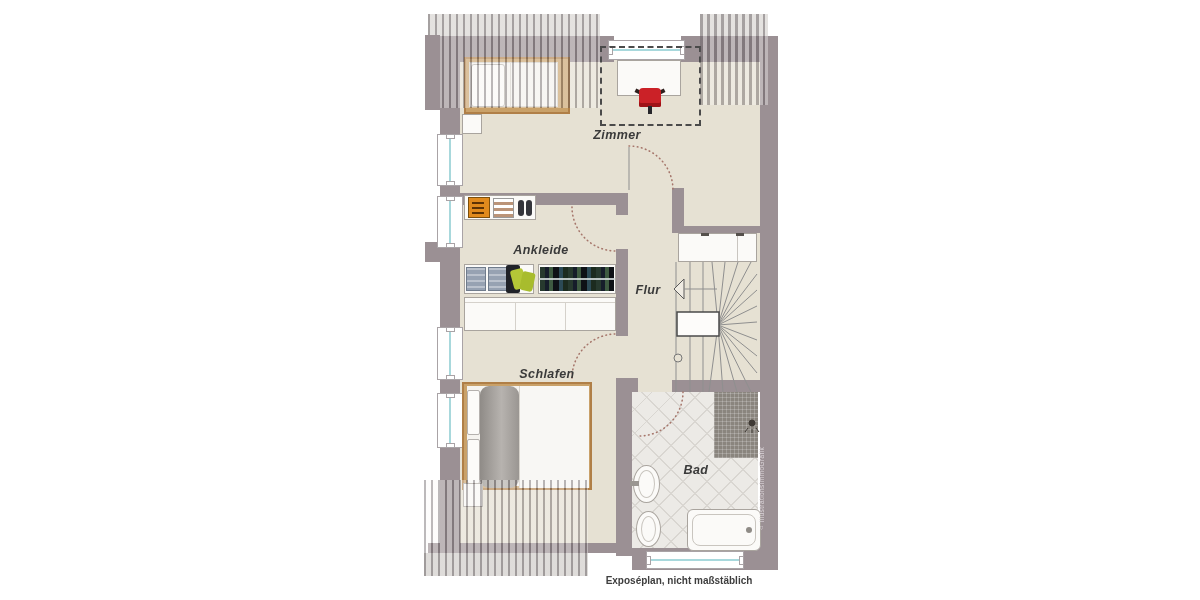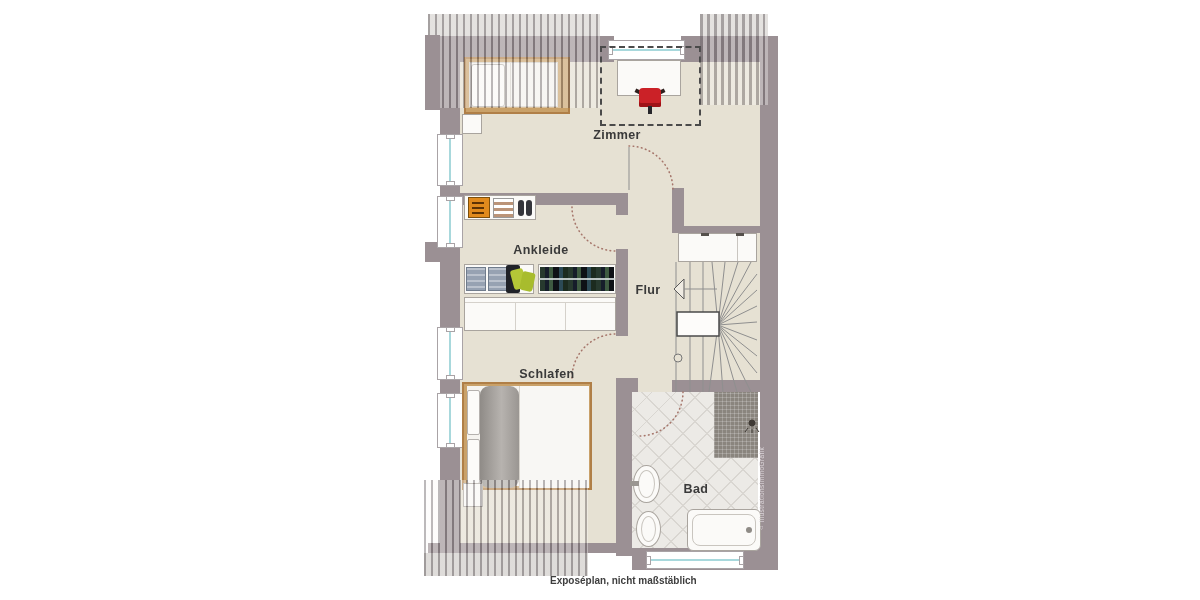--- a/index.html
+++ b/index.html
@@ -21,22 +21,22 @@
   .win.h .glass{top:50%;left:4px;right:4px;height:2px;margin-top:-1px;}
   .win.h .cap{top:50%;height:9px;width:5px;margin-top:-4.5px;background:#fff;border:1px solid #a9a3a6;}
   .win.h .cap.t{left:-1px}.win.h .cap.b{right:-1px}
   .furn{position:absolute;background:#fbfaf8;border:1px solid #a9a49e;}
   .bedframe{position:absolute;background:var(--wood-fill);border:2px solid var(--wood-frame);}
   .dashedzone{position:absolute;border:2px dashed #4a4a4a;z-index:30;}
   .eaves{position:absolute;z-index:39;}
   .hatch{position:absolute;z-index:40;
     background:repeating-linear-gradient(90deg, rgba(95,88,92,.42) 0 2.5px, rgba(250,249,248,.36) 2.5px 7px);}
   .label{position:absolute;z-index:50;transform:translate(-50%,-50%);
-    font-size:12.5px;font-weight:bold;color:#3a3a3a;letter-spacing:.4px;white-space:nowrap;}
-  .caption{position:absolute;left:550px;top:575px;width:202px;text-align:left;z-index:55;
+    font-size:12.5px;font-weight:bold;color:#3a3a3a;letter-spacing:.4px;white-space:nowrap;font-style:italic;}
+  .caption{position:absolute;left:578px;top:575px;width:202px;text-align:center;z-index:55;
     font-size:10px;font-weight:bold;color:#3e3e3e;}
   .watermark{position:absolute;left:758px;top:420px;width:13px;height:112px;z-index:60;
     writing-mode:vertical-rl;transform:rotate(180deg);font-size:6.5px;letter-spacing:.4px;
     color:rgba(225,218,222,.92);white-space:nowrap;overflow:hidden;}
   svg.overlay{position:absolute;left:0;top:0;z-index:25;pointer-events:none;}
   .mosaic{position:absolute;background-color:#8a857e;
     background-image:
       repeating-linear-gradient(0deg, rgba(255,255,255,.20) 0 1px, transparent 1px 4px),
       repeating-linear-gradient(90deg, rgba(255,255,255,.20) 0 1px, transparent 1px 4px);}
   .railclothes{position:absolute;
@@ -216,18 +216,18 @@
   <div class="eaves" style="left:700px;top:14px;width:68px;height:22px;background:#d8d5d2;"></div>
   <div class="eaves" style="left:424px;top:553px;width:164px;height:23px;background:#cfccc9;"></div>
   <div class="hatch" style="left:428px;top:14px;width:172px;height:94px;"></div>
   <div class="hatch" style="left:700px;top:14px;width:68px;height:91px;"></div>
   <div class="hatch" style="left:424px;top:480px;width:164px;height:96px;"></div>
 
   <div class="label" style="left:617px;top:135px;">Zimmer</div>
   <div class="label" style="left:541px;top:250px;">Ankleide</div>
   <div class="label" style="left:648px;top:290px;">Flur</div>
   <div class="label" style="left:547px;top:374px;">Schlafen</div>
-  <div class="label" style="left:696px;top:489px;">Bad</div>
+  <div class="label" style="left:696px;top:470px;">Bad</div>
 
   <div class="watermark">⌂ IllustrationsImmoGrafik</div>
   <div class="caption">Exposéplan, nicht maßstäblich</div>
 
 </div>
 
 </body></html>

